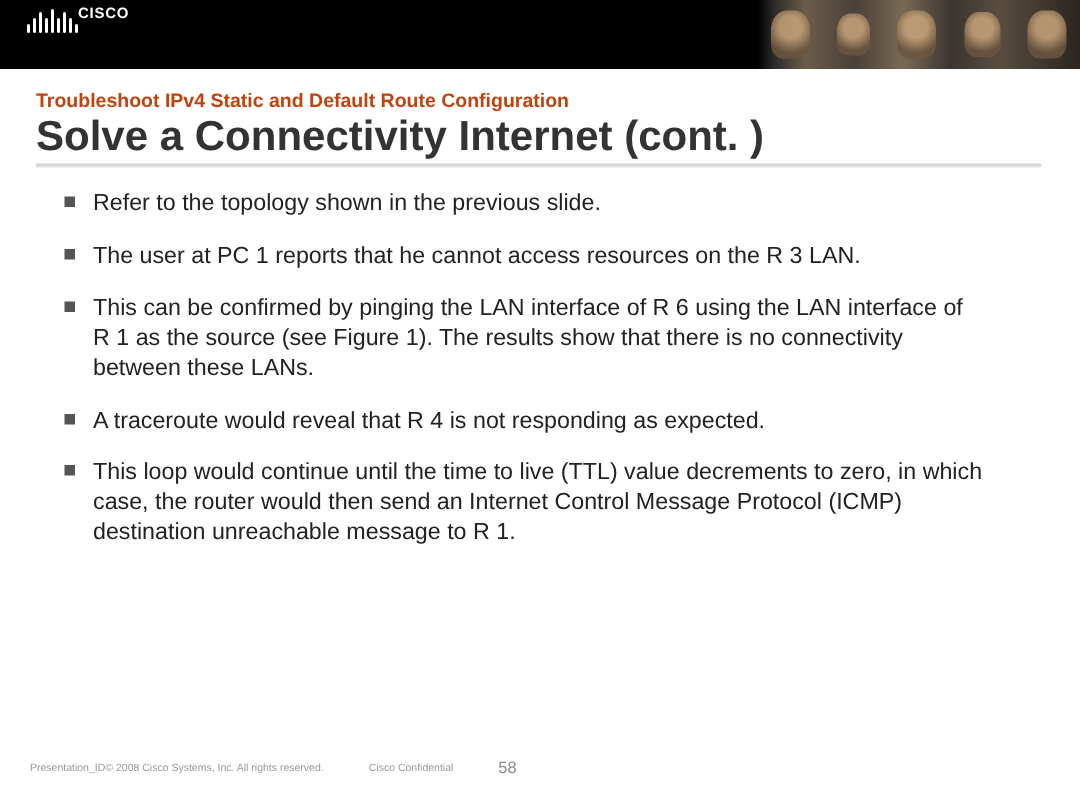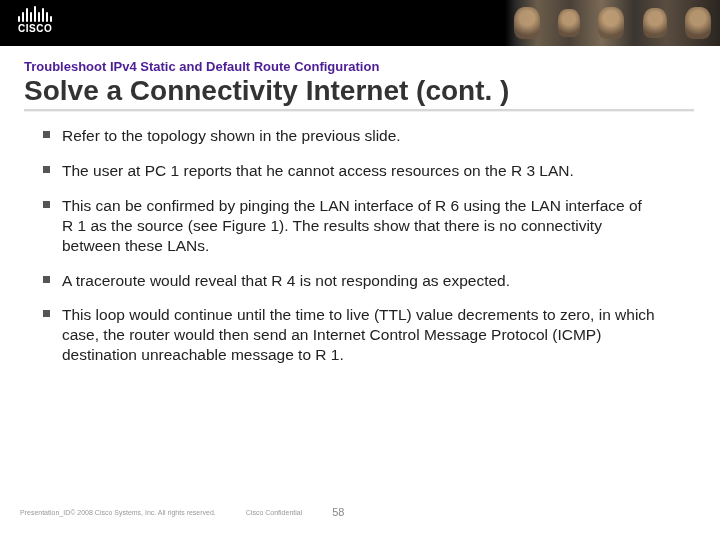--- a/index.html
+++ b/index.html
@@ -17,21 +17,21 @@
     height: 46px;
     background: #000;
     position: relative;
   }
   .logo {
     position: absolute;
     left: 18px;
     top: 4px;
     color: #fff;
     display: flex;
-    flex-direction: column;
+    flex-direction: row;
     align-items: flex-start;
   }
   .logo-bars {
     display: flex;
     align-items: flex-end;
     gap: 2px;
     height: 18px;
     margin-bottom: 1px;
   }
   .logo-bars span {
@@ -60,21 +60,21 @@
     width: 26px;
     height: 32px;
     background: radial-gradient(circle at 50% 35%, #c9a57a 30%, #6b5540 70%);
     border-radius: 40% 40% 30% 30%;
     opacity: 0.85;
   }
   .section-label {
     margin: 13px 0 2px 24px;
     font-size: 13px;
     font-weight: bold;
-    color: #4c1d95;
+    color: #c2410c;
   }
   .title {
     margin: 0 0 0 24px;
     font-size: 28px;
     font-weight: bold;
     color: #333;
     line-height: 1.05;
   }
   .title-divider {
     margin: 4px 0 0 24px;

